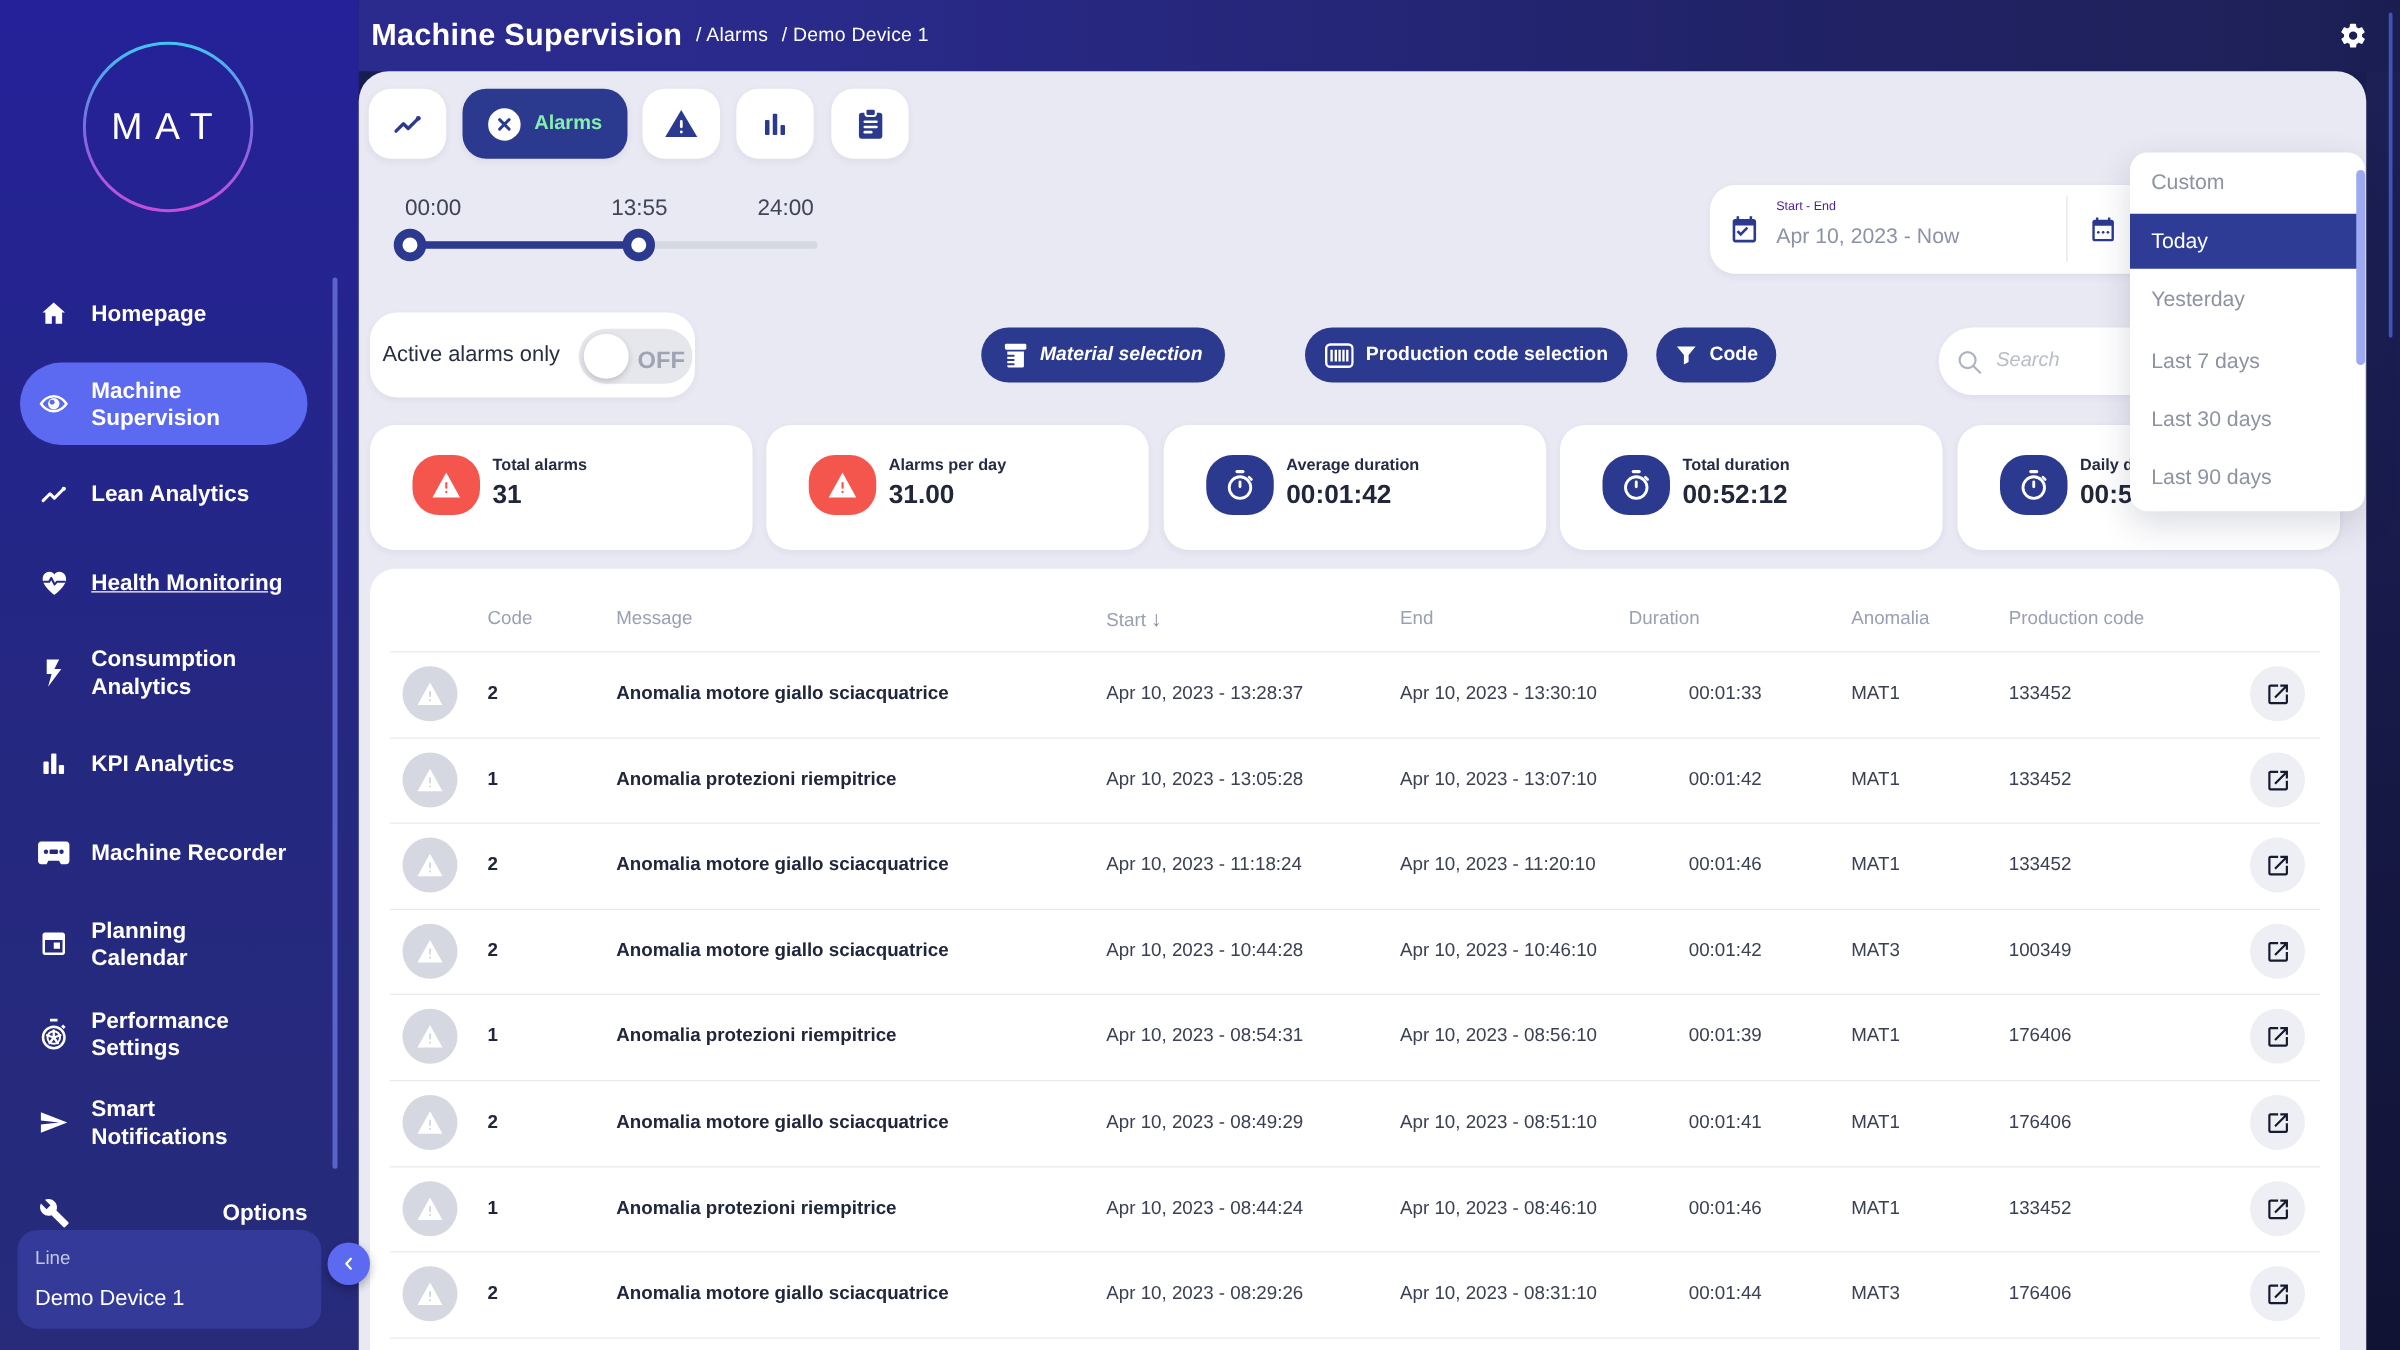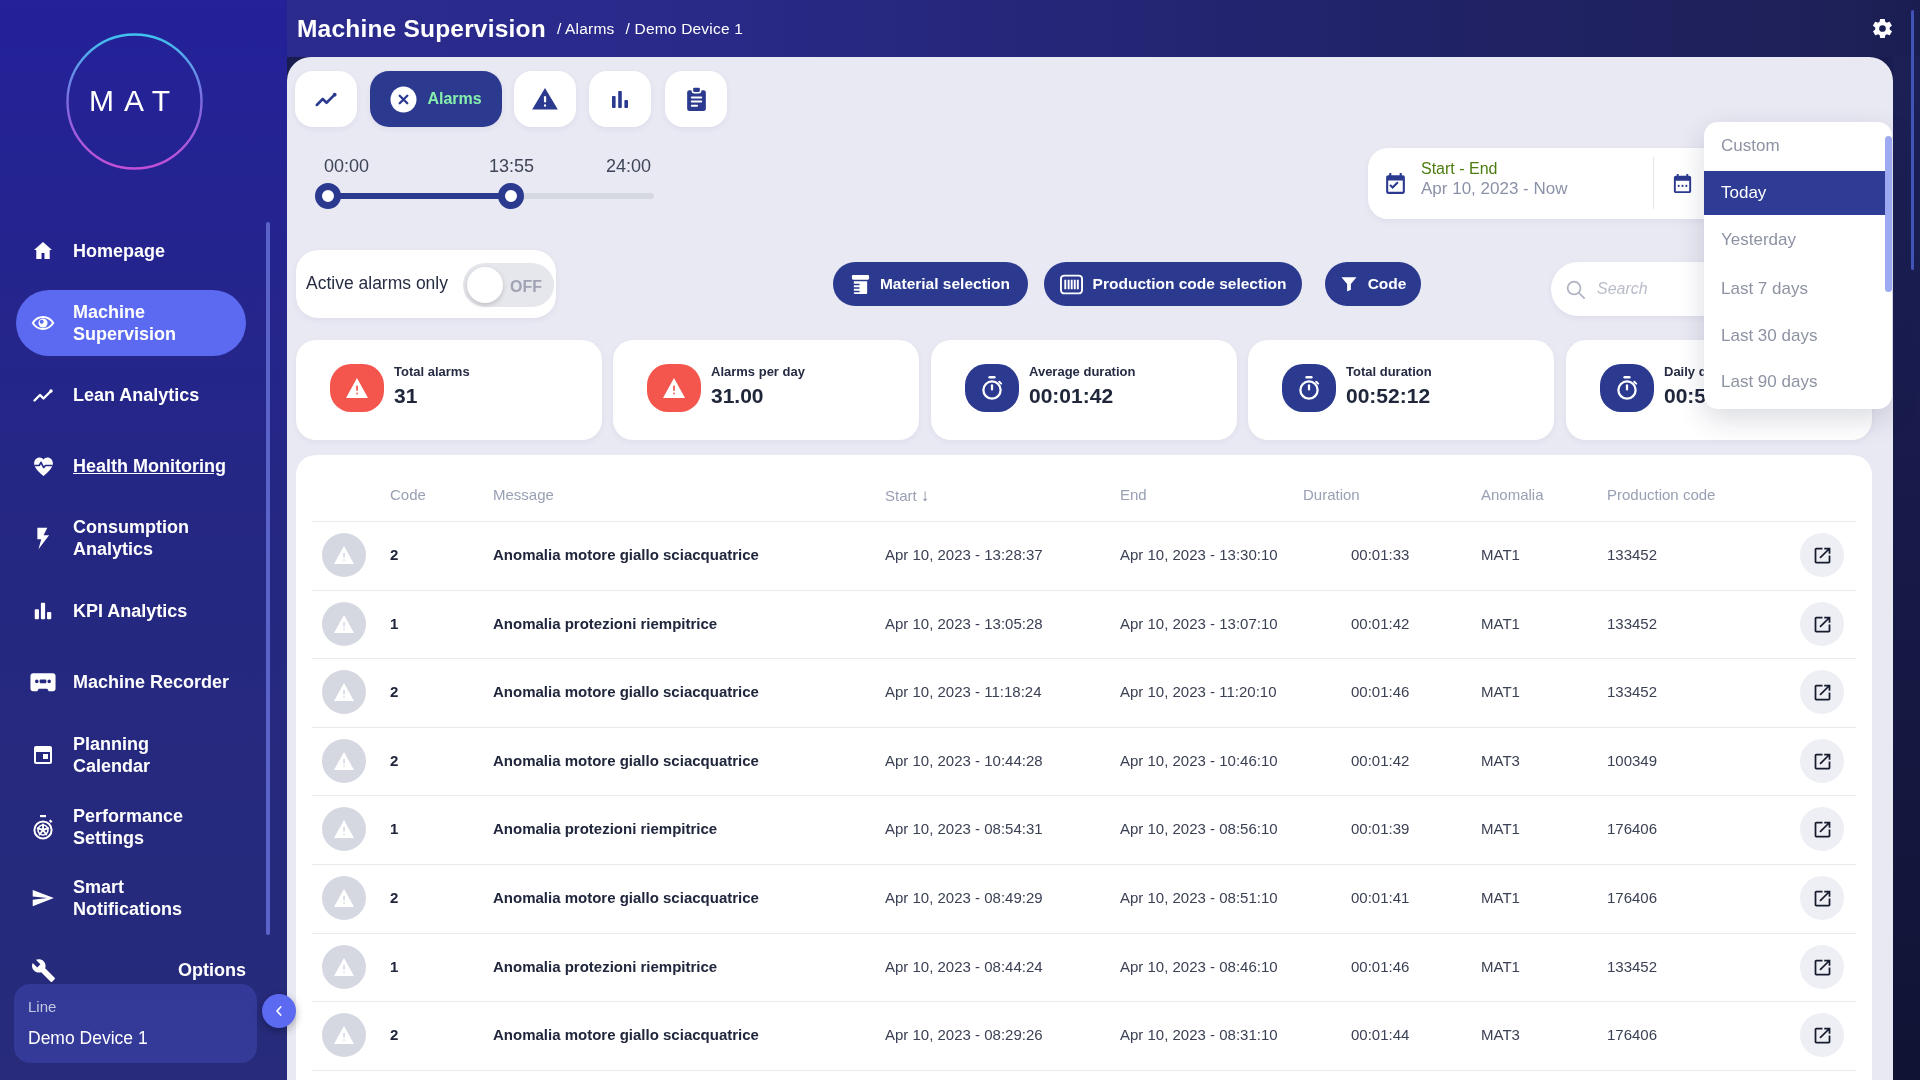--- a/index.html
+++ b/index.html
@@ -37,21 +37,21 @@
   
   .tab { position:absolute; top:71px; height:56px; background:#fff; border-radius:18px; display:flex; align-items:center; justify-content:center; box-shadow:0 2px 6px rgba(40,45,110,0.06); }
   .tab.sel { background:#2b3a8f; border-radius:19px; }
   .tab.sel .lbl { color:#86efac; font-size:16px; font-weight:bold; margin-left:10px; }
   
   .sl-lbl { position:absolute; top:156px; font-size:18px; color:#3f4558; }
   .sl-track { position:absolute; top:193px; height:6px; border-radius:3px; }
   .sl-handle { position:absolute; top:183px; width:26px; height:26px; border-radius:50%; background:#fff; border:7px solid #2b3a8f; }
   
   .datecard { position:absolute; left:1368px; top:148px; width:504px; height:71px; background:#fff; border-radius:20px; box-shadow:0 2px 6px rgba(40,45,110,0.06); }
-  .datecard .lab { position:absolute; left:53px; top:12px; font-size:16px; color:#4d7c0f; }
+  .datecard .lab { position:absolute; left:53px; top:12px; font-size:10px; color:#4c1d95; }
   .datecard .val { position:absolute; left:53px; top:31px; font-size:17px; color:#8b92a8; }
   .datecard .div { position:absolute; left:285px; top:9px; width:1px; height:52px; background:#e4e5eb; }
   
   .togglecard { position:absolute; left:296px; top:250px; width:260px; height:68px; background:#fff; border-radius:22px; box-shadow:0 2px 6px rgba(40,45,110,0.06); }
   .btn { position:absolute; top:262px; height:44px; background:#2b3a8f; border-radius:22px; display:flex; align-items:center; justify-content:center; color:#fff; font-size:15.5px; font-weight:bold; gap:10px; }
   .search { position:absolute; left:1551px; top:262px; width:321px; height:54px; background:#fff; border-radius:27px; display:flex; align-items:center; padding-left:13px; box-shadow:0 2px 6px rgba(40,45,110,0.06); }
   .search .ph { font-size:16px; font-style:italic; color:#b9bdca; margin-left:10px; }
   
   .card { position:absolute; top:340px; width:306px; height:100px; background:#fff; border-radius:20px; box-shadow:0 2px 6px rgba(40,45,110,0.05); }
   .card .sq { width:54px; height:48px; border-radius:21px; }
@@ -283,24 +283,24 @@
       <circle cx="8" cy="14.5" r="1.1" fill="#2b3a8f"></circle>
       <circle cx="12" cy="14.5" r="1.1" fill="#2b3a8f"></circle>
       <circle cx="16" cy="14.5" r="1.1" fill="#2b3a8f"></circle>
     </svg>
 </div>
 
 <div class="togglecard">
   <div class="abs" style="left:10px;top:23px;font-size:17.5px;color:#272d42;">Active alarms only</div>
   <div class="abs" style="left:167px;top:13px;width:91px;height:44px;background:#e6e7ec;border-radius:22px;">
     <div class="abs" style="left:4px;top:4px;width:36px;height:36px;border-radius:50%;background:#fff;box-shadow:0 2px 5px rgba(0,0,0,0.18);"></div>
-    <div class="abs" style="left:47px;top:15px;font-size:16px;font-weight:bold;color:#9fa3b3;">OFF</div>
-  </div>
-</div>
-<div class="btn" style="left:833px;width:195px;">
+    <div class="abs" style="left:47px;top:15px;font-size:19px;font-weight:bold;color:#9fa3b3;">OFF</div>
+  </div>
+</div>
+<div class="btn" style="left:785px;width:195px;font-style:italic;">
   <svg width="19" height="21" viewBox="0 0 20 22">
       <rect x="1" y="1" width="18" height="5" rx="1.2" fill="#fff"></rect>
       <path d="M3 7.5h14V20c0 .6-.4 1-1 1H4c-.6 0-1-.4-1-1zm0 2.8h6v1.6H3zm0 3.6h6v1.6H3zm0 3.6h6v1.6H3z" fill="#fff" fill-rule="evenodd"></path>
     </svg>
   <span>Material selection</span>
 </div>
 <div class="btn" style="left:1044px;width:258px;">
   <svg width="23" height="21" viewBox="0 0 24 21">
       <rect x="1" y="1.2" width="22" height="18.6" rx="3.4" fill="none" stroke="#fff" stroke-width="2"></rect>
       <path d="M5.5 5.5v10M9 5.5v10M12.2 5.5v10M15.4 5.5v10M18.6 5.5v10" stroke="#fff" stroke-width="2"></path>

